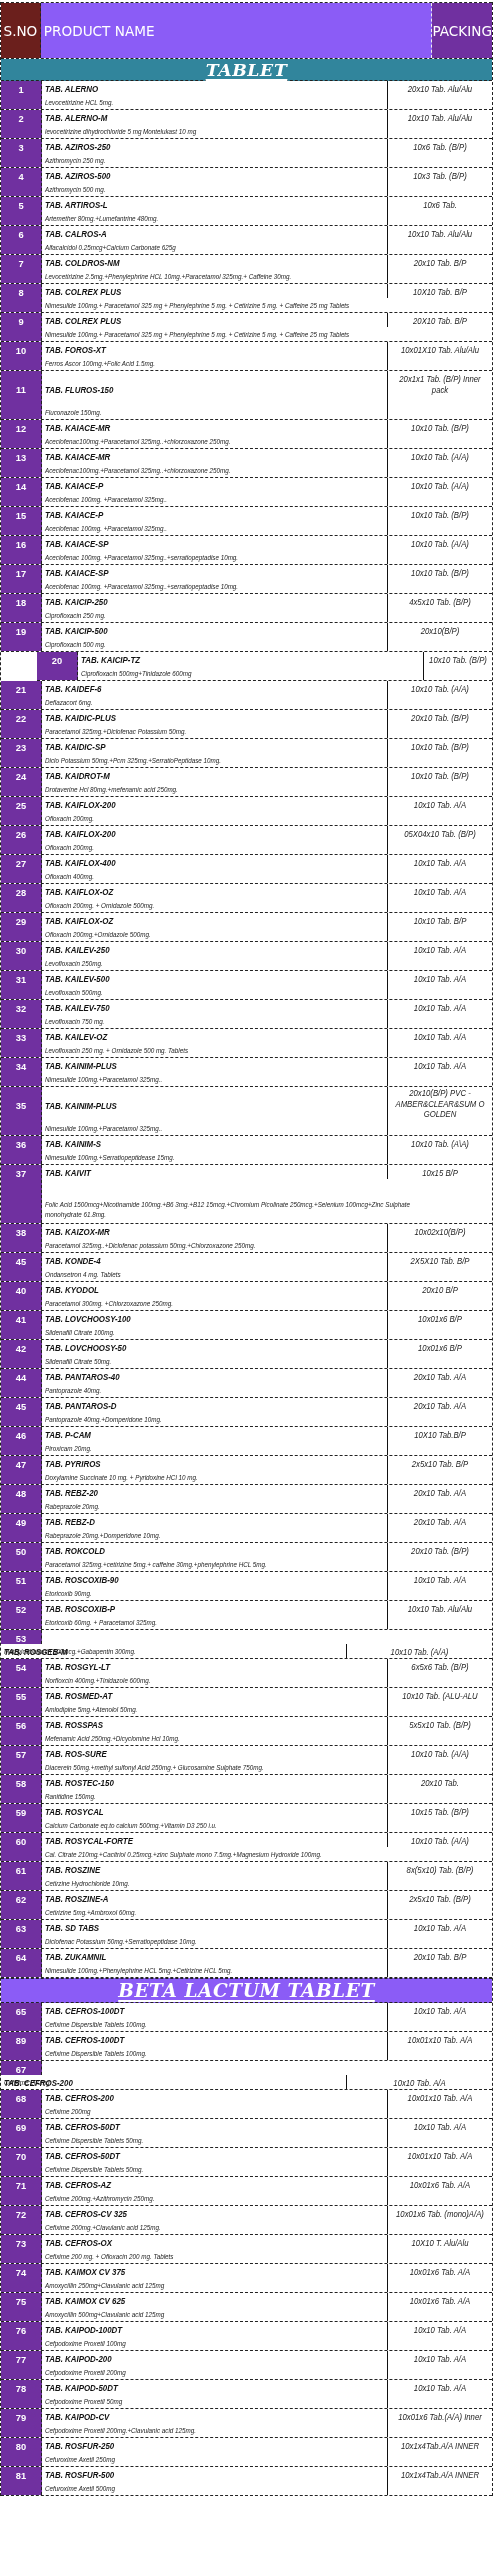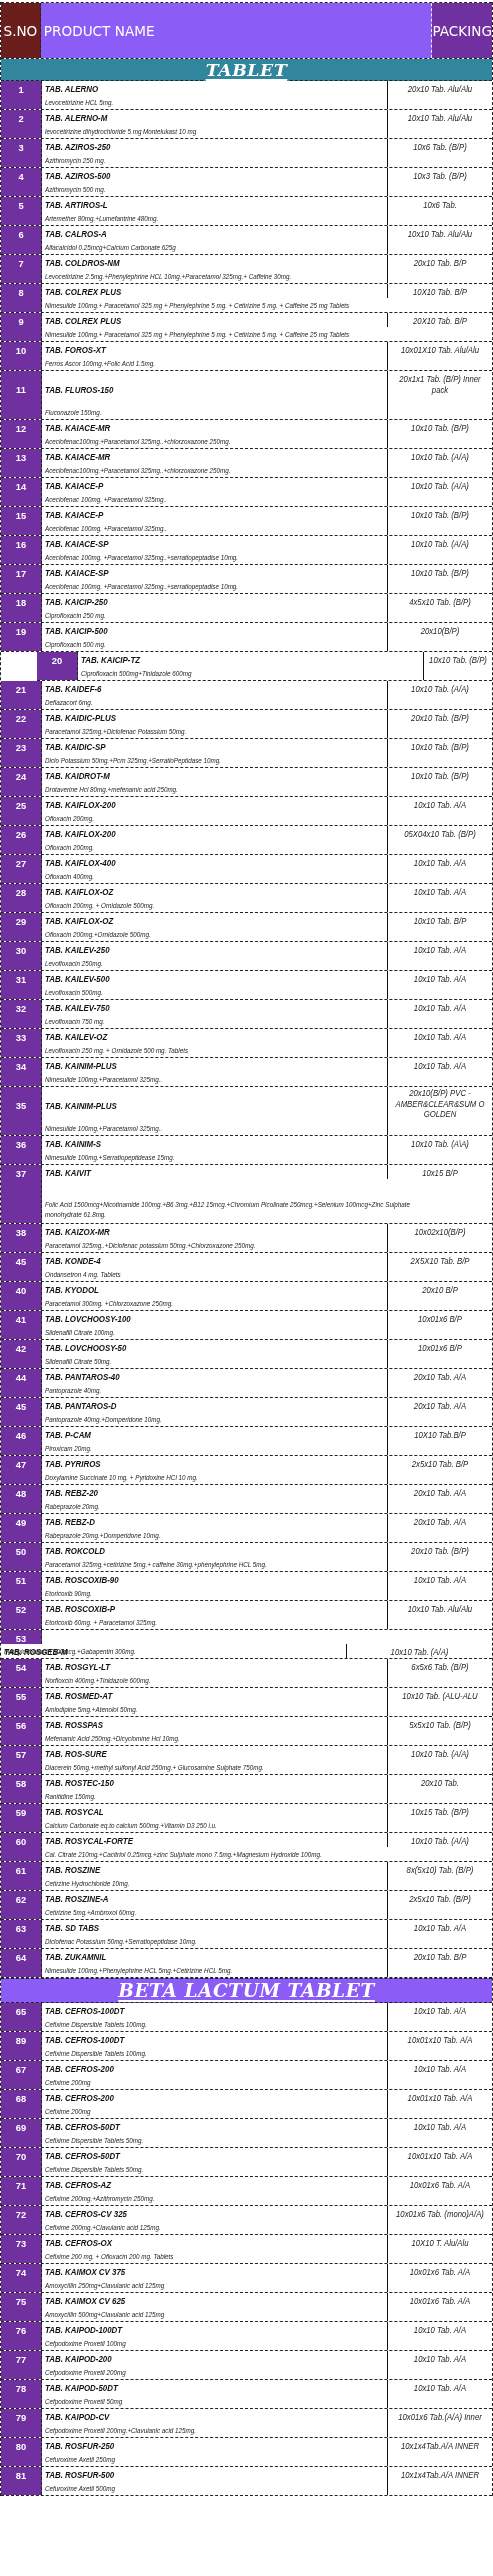--- a/index.html
+++ b/index.html
@@ -741,21 +741,21 @@
       </div>
       <div class="row" style="height: 29px;">
         <div class="row-sno">89</div>
         <div class="row-body">
           <div class="row-name">TAB. CEFROS-100DT</div>
           <div class="row-comp">Cefixime  Dispersible Tablets 100mg.</div>
           <div class="divider"></div>
           <div class="row-pack">10x01x10 Tab.  A/A</div>
         </div>
       </div>
-      <div class="row" style="height: 29px;">
+      <div class="row" style="height: 29px; flex-direction: column;">
         <div class="row-sno">67</div>
         <div class="row-body">
           <div class="row-name">TAB. CEFROS-200</div>
           <div class="row-comp">Cefixime 200mg</div>
           <div class="divider"></div>
           <div class="row-pack">10x10 Tab.  A/A</div>
         </div>
       </div>
       <div class="row" style="height: 29px;">
         <div class="row-sno">68</div>

